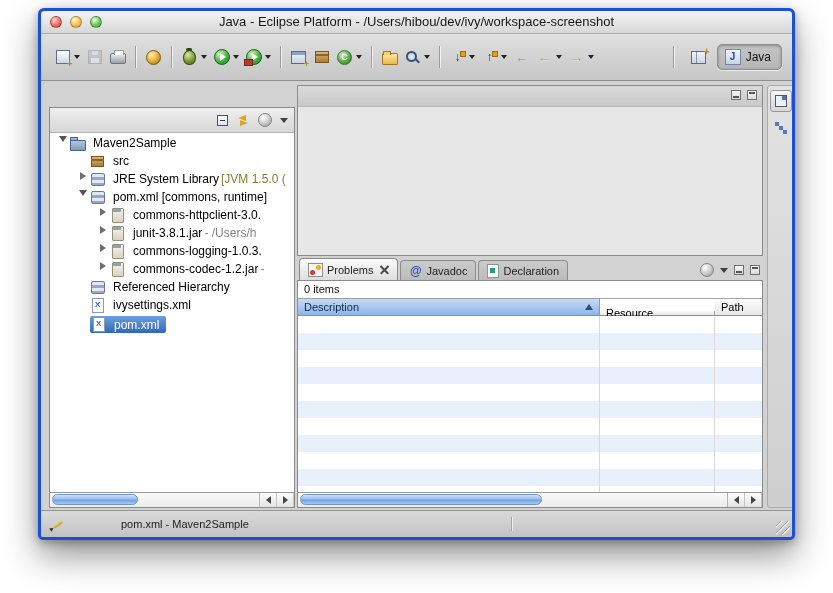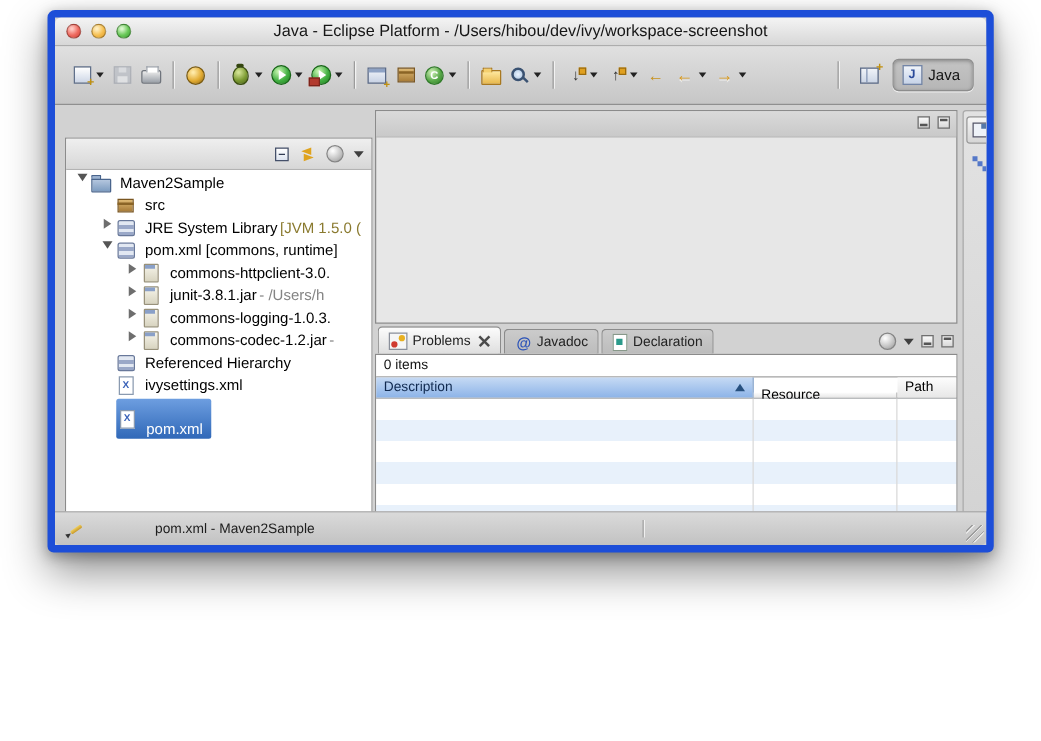--- a/index.html
+++ b/index.html
@@ -3,22 +3,22 @@
 <meta charset="utf-8">
 <style>
   html,body{margin:0;padding:0;}
   body{
     width:833px;height:593px;background:#ffffff;overflow:hidden;position:relative;
     font-family:"Liberation Sans","DejaVu Sans",sans-serif;
     -webkit-font-smoothing:antialiased;
   }
   
   #win{
-    position:absolute;left:38px;top:8px;width:757px;height:434px;
-    background:#d2d2d2;border:6px solid #1d4ed8;border-radius:6px 6px 5px 5px;
+    position:absolute;left:38px;top:8px;width:757px;height:532px;
+    background:#d2d2d2;border:3px solid #1d4ed8;border-radius:6px 6px 5px 5px;
     box-shadow:0 16px 34px rgba(0,0,0,.42),0 3px 10px rgba(0,0,0,.28);
     box-sizing:border-box;
   }
   .titlebar{height:22px;border-radius:5px 5px 0 0;background:linear-gradient(#f4f4f4,#d7d7d7);
     border-bottom:1px solid #adadad;position:relative;}
   .title{text-align:center;font-size:13px;line-height:22px;color:#161616;white-space:nowrap;overflow:hidden;}
   .lights{position:absolute;left:9px;top:5px;display:flex;gap:8px;}
   .light{width:12px;height:12px;border-radius:50%;border:1px solid rgba(0,0,0,.28);box-sizing:border-box;}
   .l-red{background:radial-gradient(circle at 35% 30%,#ffc8c2 8%,#ee6a5f 55%,#ce4237);}
   .l-yellow{background:radial-gradient(circle at 35% 30%,#ffeec0 8%,#f6bf50 55%,#d99a2d);}
@@ -112,21 +112,21 @@
   .trow{display:flex;align-items:flex-start;height:18px;font-size:12px;color:#000;white-space:nowrap;}
   .d0{padding-left:6px;}.d1{padding-left:26px;}.d2{padding-left:46px;}
   .twisty{width:14px;flex:none;display:flex;align-items:center;justify-content:center;}
   .tw-c::after{content:"";border-left:6px solid #6e6e6e;border-top:4px solid transparent;border-bottom:4px solid transparent;}
   .tw-o::after{content:"";border-top:6px solid #555;border-left:4px solid transparent;border-right:4px solid transparent;}
   .ticon{width:17px;height:15px;flex:none;margin-right:4px;position:relative;}
   .tlabel{padding:0 2px;}
   .sfx-olive{color:#8a7a2f;}
   .sfx-gray{color:#848484;}
   .selwrap{display:flex;align-items:center;background:linear-gradient(#6d9ee0,#3068b8);border-radius:2px;padding:1px 5px 1px 1px;}
-  .selwrap .tlabel{color:#fff;margin-top:16px;}
+  .selwrap .tlabel{color:#fff;}
 
   .i-prj{margin-top:2px;}
   .i-prj::after{content:"";position:absolute;left:0;top:2px;width:14px;height:9px;border:1px solid #49648c;border-radius:1px;background:linear-gradient(#b4c6de,#7d9cc0);}
   .i-prj::before{content:"";position:absolute;left:0;top:-1px;width:6px;height:3px;border:1px solid #49648c;border-bottom:none;background:#9db4d2;border-radius:1px 1px 0 0;}
   .i-src::after{content:"";position:absolute;left:1px;top:2px;width:11px;height:9px;border:1px solid #7a5620;background:linear-gradient(#ddb873,#a87c38);}
   .i-src::before{content:"";position:absolute;left:1px;top:5px;width:13px;height:2px;background:#8a6426;z-index:2;}
   .i-lib::after{content:"";position:absolute;left:1px;top:1px;width:12px;height:11px;border:1px solid #68789a;border-radius:2px;
     background:linear-gradient(#e2e8f2 0 3px,#9aa8c8 3px 6px,#e2e8f2 6px 9px,#9aa8c8 9px 12px);}
   .i-jar::after{content:"";position:absolute;left:2px;top:0;width:10px;height:13px;border:1px solid #98917a;border-radius:1px;background:linear-gradient(#f6f4ea,#d8d4c0);}
   .i-jar::before{content:"";position:absolute;left:3px;top:1px;width:8px;height:3px;background:#8aa0c8;z-index:2;}

